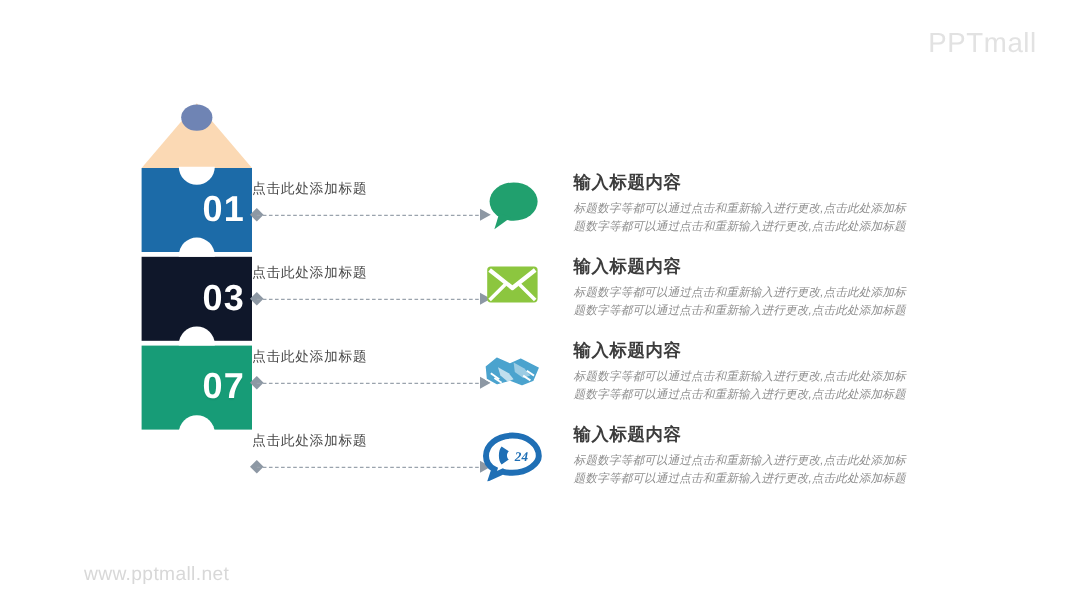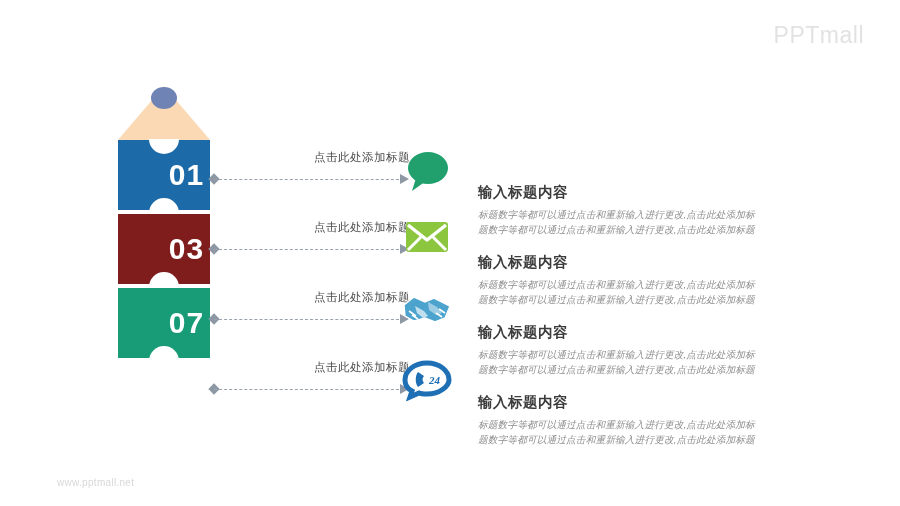--- a/index.html
+++ b/index.html
@@ -18,22 +18,22 @@
     font-size:23px;
     font-weight:normal;
     letter-spacing:.5px;
     color:#e2e2e2;
     user-select:none;
   }
 
   
   .footer {
     position:absolute;
-    left:57px; bottom:18px;
-    font-size:10px;
+    left:70px; bottom:18px;
+    font-size:16px;
     color:#d8d8d8;
     letter-spacing:.3px;
   }
 
   
   .pencil {
     position:absolute;
     left:118px; top:84px;
     width:92px;
   }
@@ -99,21 +99,21 @@
   .connector {
     position:absolute;
     left:0; top:0;
     width:200px;
     height:70px;
   }
   .conn-label {
     position:absolute;
     top:9px; left:0;
     width:200px;
-    text-align:right;
+    text-align:left;
     font-size:11.5px;
     color:#4a4a4a;
     letter-spacing:.5px;
   }
   .conn-line {
     position:absolute;
     top:38px; left:4px;
     width:190px;
     height:1px;
     border-top:1px dashed #9aa3ad;
@@ -141,21 +141,20 @@
     width:52px; height:52px;
     display:flex;
     justify-content:center;
   }
 
   
   .txt {
     position:absolute;
     left:268px; top:2px;
     width:282px;
-    margin-top:40px;
   }
   .txt h3 {
     font-size:14.5px;
     font-weight:bold;
     color:#3c3c3c;
     letter-spacing:.5px;
     margin-bottom:5px;
   }
   .txt p {
     font-size:9.7px;
@@ -184,21 +183,21 @@
     </svg>
   </div>
 
   <div class="block" style="background:#1C6BA8;">
     <div class="knob-top"></div>
     <div class="num">01</div>
     <div class="knob-bottom"></div>
   </div>
 
 
-  <div class="block" style="background:#7f1d1d;">
+  <div class="block" style="background:#0f172a;">
     <div class="num">03</div>
     <div class="knob-bottom"></div>
   </div>
 
   <div class="block" style="background:#179C77;">
     <div class="num">07</div>
     <div class="knob-bottom"></div>
   </div>
 </div>
 

